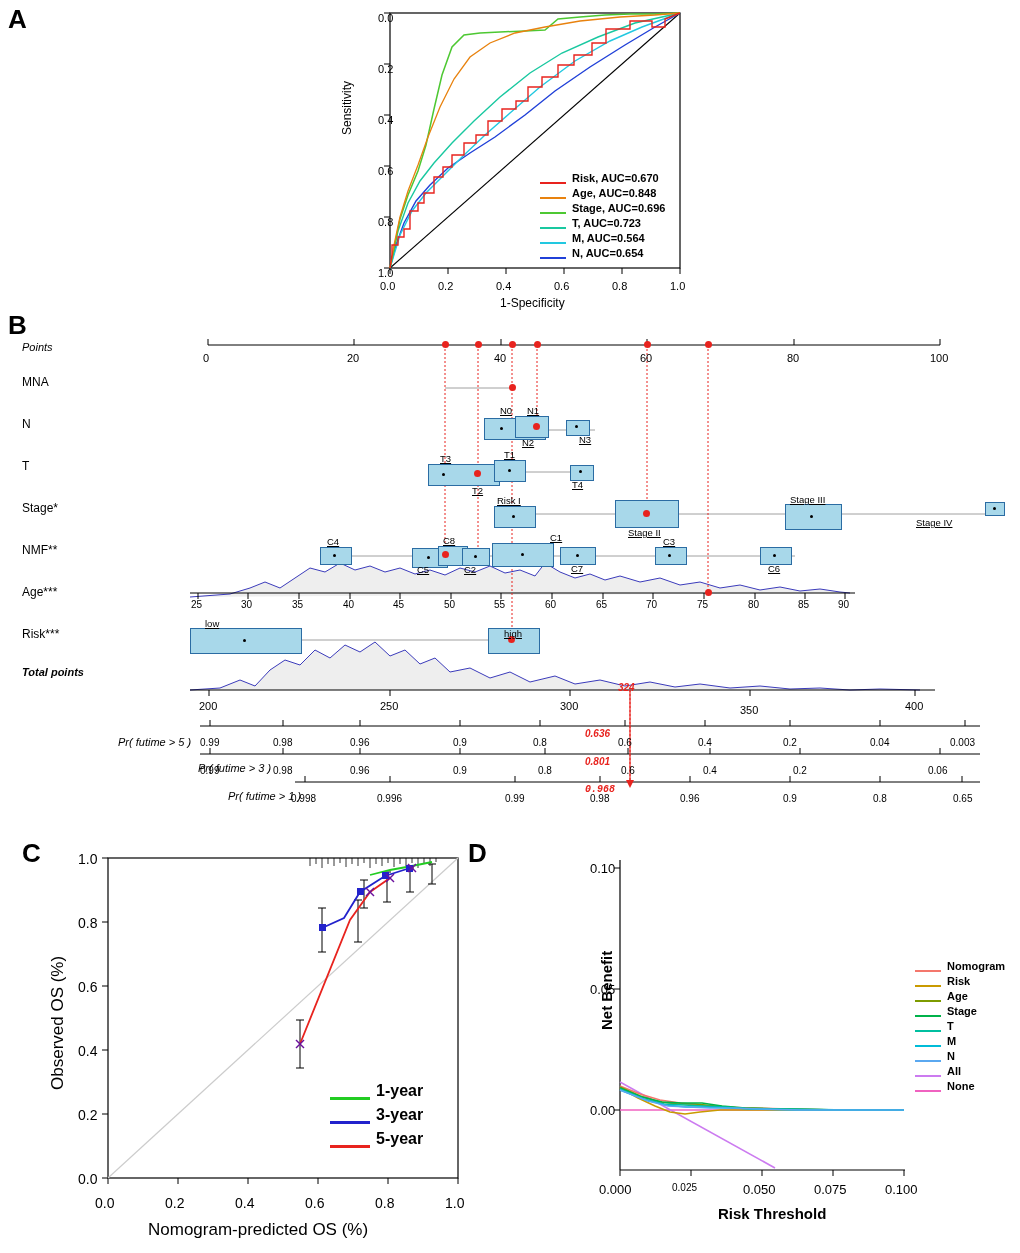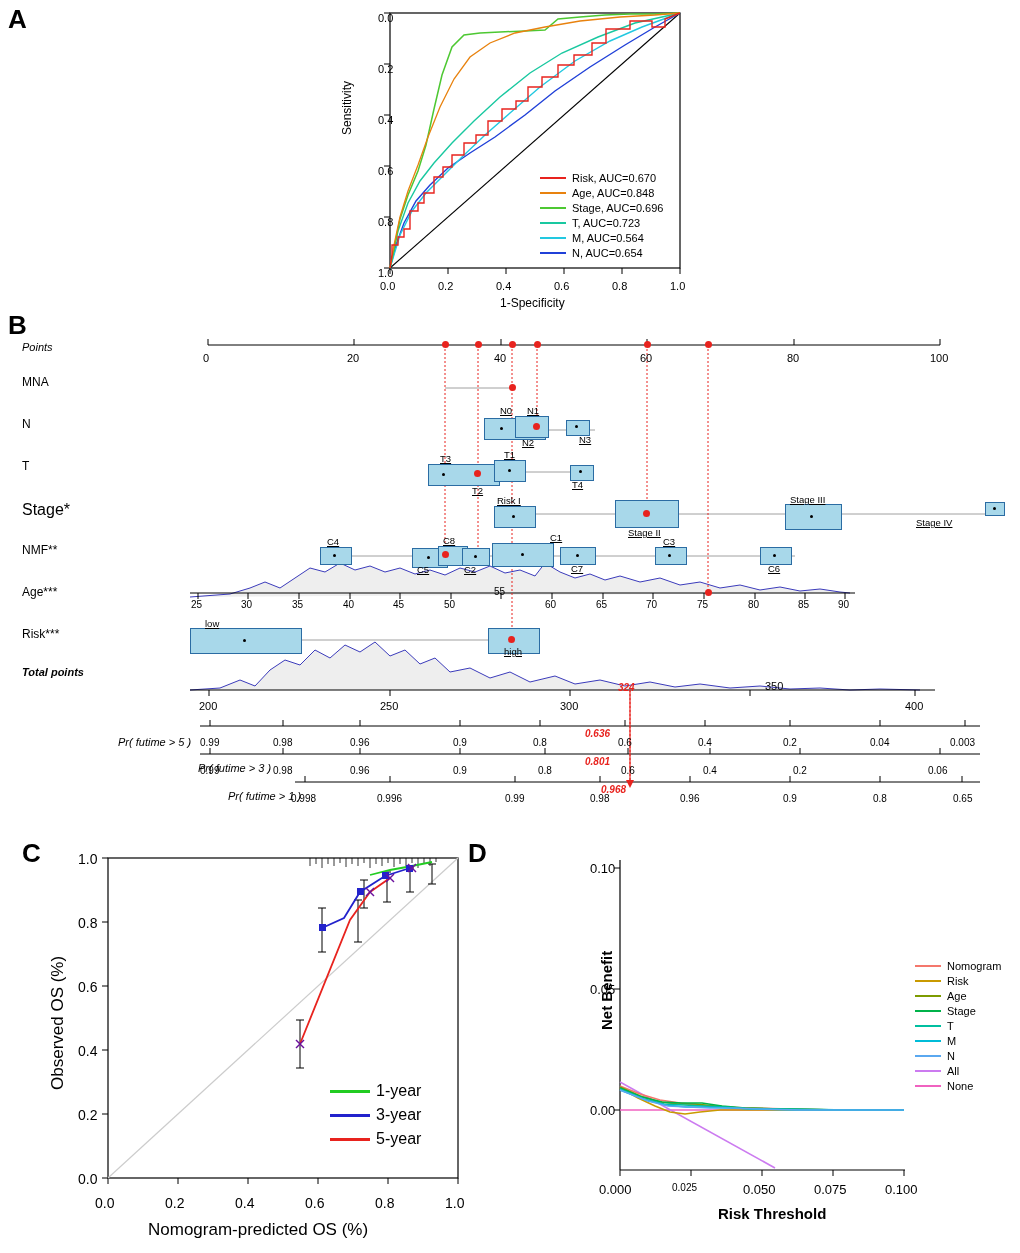--- a/index.html
+++ b/index.html
@@ -10,21 +10,21 @@
   .small{font-size:10px;}
   .axis-title{position:absolute;font-size:12px;}
   svg{display:block;}
   .nomo-lbl{position:absolute;font-size:11px;font-style:italic;}
   .nomo-lbl.plain{font-style:normal;}
   .box{position:absolute;background:#a8d8ea;border:1px solid #2b6ca3;}
   .boxlbl{position:absolute;font-size:9.5px;white-space:nowrap;text-decoration:underline;}
   .dot{position:absolute;width:3px;height:3px;background:#000;border-radius:50%;}
   .reddot{position:absolute;width:7px;height:7px;background:#e8231e;border-radius:50%;}
   .redval{position:absolute;font-size:10px;color:#e8231e;font-style:italic;font-weight:bold;}
-  .legend-row{display:flex;align-items:center;gap:6px;margin-bottom:3px;}
+  .legend-row{display:flex;align-items:flex-end;gap:6px;margin-bottom:3px;font-weight:bold;}
   .legend-line{width:26px;height:2px;display:inline-block;}
   .legend-txt{font-size:11px;}
 </style>
 </head>
 <body>
 
 <div class="panel-letter" style="left:8px;top:4px;">A</div>
 
 <div class="abs" style="left:330px;top:5px;width:390px;height:300px;">
   <svg width="390" height="300" viewBox="0 0 390 300">
@@ -107,21 +107,21 @@
       <span class="legend-txt">N, AUC=0.654</span>
     </div>
 </div>
 
 <div class="panel-letter" style="left:8px;top:310px;">B</div>
 
 <div class="nomo-lbl" style="left:22px;top:341px;">Points</div>
 <div class="nomo-lbl plain" style="left:22px;top:375px;font-size:12px;">MNA</div>
 <div class="nomo-lbl plain" style="left:22px;top:417px;font-size:12px;">N</div>
 <div class="nomo-lbl plain" style="left:22px;top:459px;font-size:12px;">T</div>
-<div class="nomo-lbl plain" style="left:22px;top:501px;font-size:16px;">Stage*</div>
+<div class="nomo-lbl plain" style="left:22px;top:501px;font-size:12px;">Stage*</div>
 <div class="nomo-lbl plain" style="left:22px;top:543px;font-size:12px;">NMF**</div>
 <div class="nomo-lbl plain" style="left:22px;top:585px;font-size:12px;">Age***</div>
 <div class="nomo-lbl plain" style="left:22px;top:627px;font-size:12px;">Risk***</div>
 <div class="nomo-lbl" style="left:22px;top:666px;font-weight:bold;">Total points</div>
 <div class="nomo-lbl" style="left:118px;top:736px;">Pr( futime &gt; 5 )</div>
 <div class="nomo-lbl" style="left:198px;top:762px;">Pr( futime &gt; 3 )</div>
 <div class="nomo-lbl" style="left:228px;top:790px;">Pr( futime &gt; 1 )</div>
 
 <div class="abs" style="left:0;top:320px;width:1020px;height:500px;">
 <svg width="1020" height="500" viewBox="0 0 1020 500">
@@ -307,41 +307,41 @@
 <div class="boxlbl" style="left:571px;top:563px;">C7</div>
 <div class="boxlbl" style="left:663px;top:536px;">C3</div>
 <div class="boxlbl" style="left:768px;top:563px;">C6</div>
 
 <div class="tick-lbl small" style="left:191px;top:599px;">25</div>
 <div class="tick-lbl small" style="left:241px;top:599px;">30</div>
 <div class="tick-lbl small" style="left:292px;top:599px;">35</div>
 <div class="tick-lbl small" style="left:343px;top:599px;">40</div>
 <div class="tick-lbl small" style="left:393px;top:599px;">45</div>
 <div class="tick-lbl small" style="left:444px;top:599px;">50</div>
-<div class="tick-lbl small" style="left:494px;top:586px;">55</div>
+<div class="tick-lbl small" style="left:494px;top:599px;">55</div>
 <div class="tick-lbl small" style="left:545px;top:599px;">60</div>
 <div class="tick-lbl small" style="left:596px;top:599px;">65</div>
 <div class="tick-lbl small" style="left:646px;top:599px;">70</div>
 <div class="tick-lbl small" style="left:697px;top:599px;">75</div>
 <div class="tick-lbl small" style="left:748px;top:599px;">80</div>
 <div class="tick-lbl small" style="left:798px;top:599px;">85</div>
 <div class="tick-lbl small" style="left:838px;top:599px;">90</div>
 <div class="reddot" style="left:705px;top:589px;"></div>
 
 <div class="box" style="left:190px;top:628px;width:110px;height:24px;"></div>
 <div class="dot" style="left:243px;top:639px;"></div>
 <div class="box" style="left:488px;top:628px;width:50px;height:24px;"></div>
 <div class="reddot" style="left:508px;top:636px;"></div>
 <div class="boxlbl" style="left:205px;top:618px;">low</div>
-<div class="boxlbl" style="left:504px;top:646px;text-align:right;">high</div>
+<div class="boxlbl" style="left:504px;top:628px;text-align:right;">high</div>
 
 <div class="tick-lbl" style="left:199px;top:700px;">200</div>
 <div class="tick-lbl" style="left:380px;top:700px;">250</div>
 <div class="tick-lbl" style="left:560px;top:700px;">300</div>
-<div class="tick-lbl" style="left:740px;top:680px;margin-left:25px;">350</div>
+<div class="tick-lbl" style="left:740px;top:704px;">350</div>
 <div class="tick-lbl" style="left:905px;top:700px;">400</div>
 <div class="redval" style="left:618px;top:682px;">324</div>
 
 <div class="tick-lbl small" style="left:200px;top:737px;">0.99</div>
 <div class="tick-lbl small" style="left:273px;top:737px;">0.98</div>
 <div class="tick-lbl small" style="left:350px;top:737px;">0.96</div>
 <div class="tick-lbl small" style="left:453px;top:737px;">0.9</div>
 <div class="tick-lbl small" style="left:533px;top:737px;">0.8</div>
 <div class="tick-lbl small" style="left:618px;top:737px;">0.6</div>
 <div class="tick-lbl small" style="left:698px;top:737px;">0.4</div>
@@ -362,21 +362,21 @@
 <div class="redval" style="left:585px;top:756px;">0.801</div>
 
 <div class="tick-lbl small" style="left:291px;top:793px;">0.998</div>
 <div class="tick-lbl small" style="left:377px;top:793px;">0.996</div>
 <div class="tick-lbl small" style="left:505px;top:793px;">0.99</div>
 <div class="tick-lbl small" style="left:590px;top:793px;">0.98</div>
 <div class="tick-lbl small" style="left:680px;top:793px;">0.96</div>
 <div class="tick-lbl small" style="left:783px;top:793px;">0.9</div>
 <div class="tick-lbl small" style="left:873px;top:793px;">0.8</div>
 <div class="tick-lbl small" style="left:953px;top:793px;">0.65</div>
-<div class="redval" style="left:601px;top:784px;">0.968</div>
+<div class="redval" style="left:585px;top:784px;font-family:Liberation Mono, monospace;">0.968</div>
 
 <div class="panel-letter" style="left:22px;top:838px;">C</div>
 
 <div class="abs" style="left:60px;top:850px;width:420px;height:370px;">
 <svg width="420" height="370" viewBox="0 0 420 370">
   <rect x="48" y="8" width="350" height="320" fill="none" stroke="#000" stroke-width="1.2"></rect>
 
   <g stroke="#000" stroke-width="1">
     <line x1="48" y1="328" x2="42" y2="328"></line>
         <line x1="48" y1="264" x2="42" y2="264"></line>

